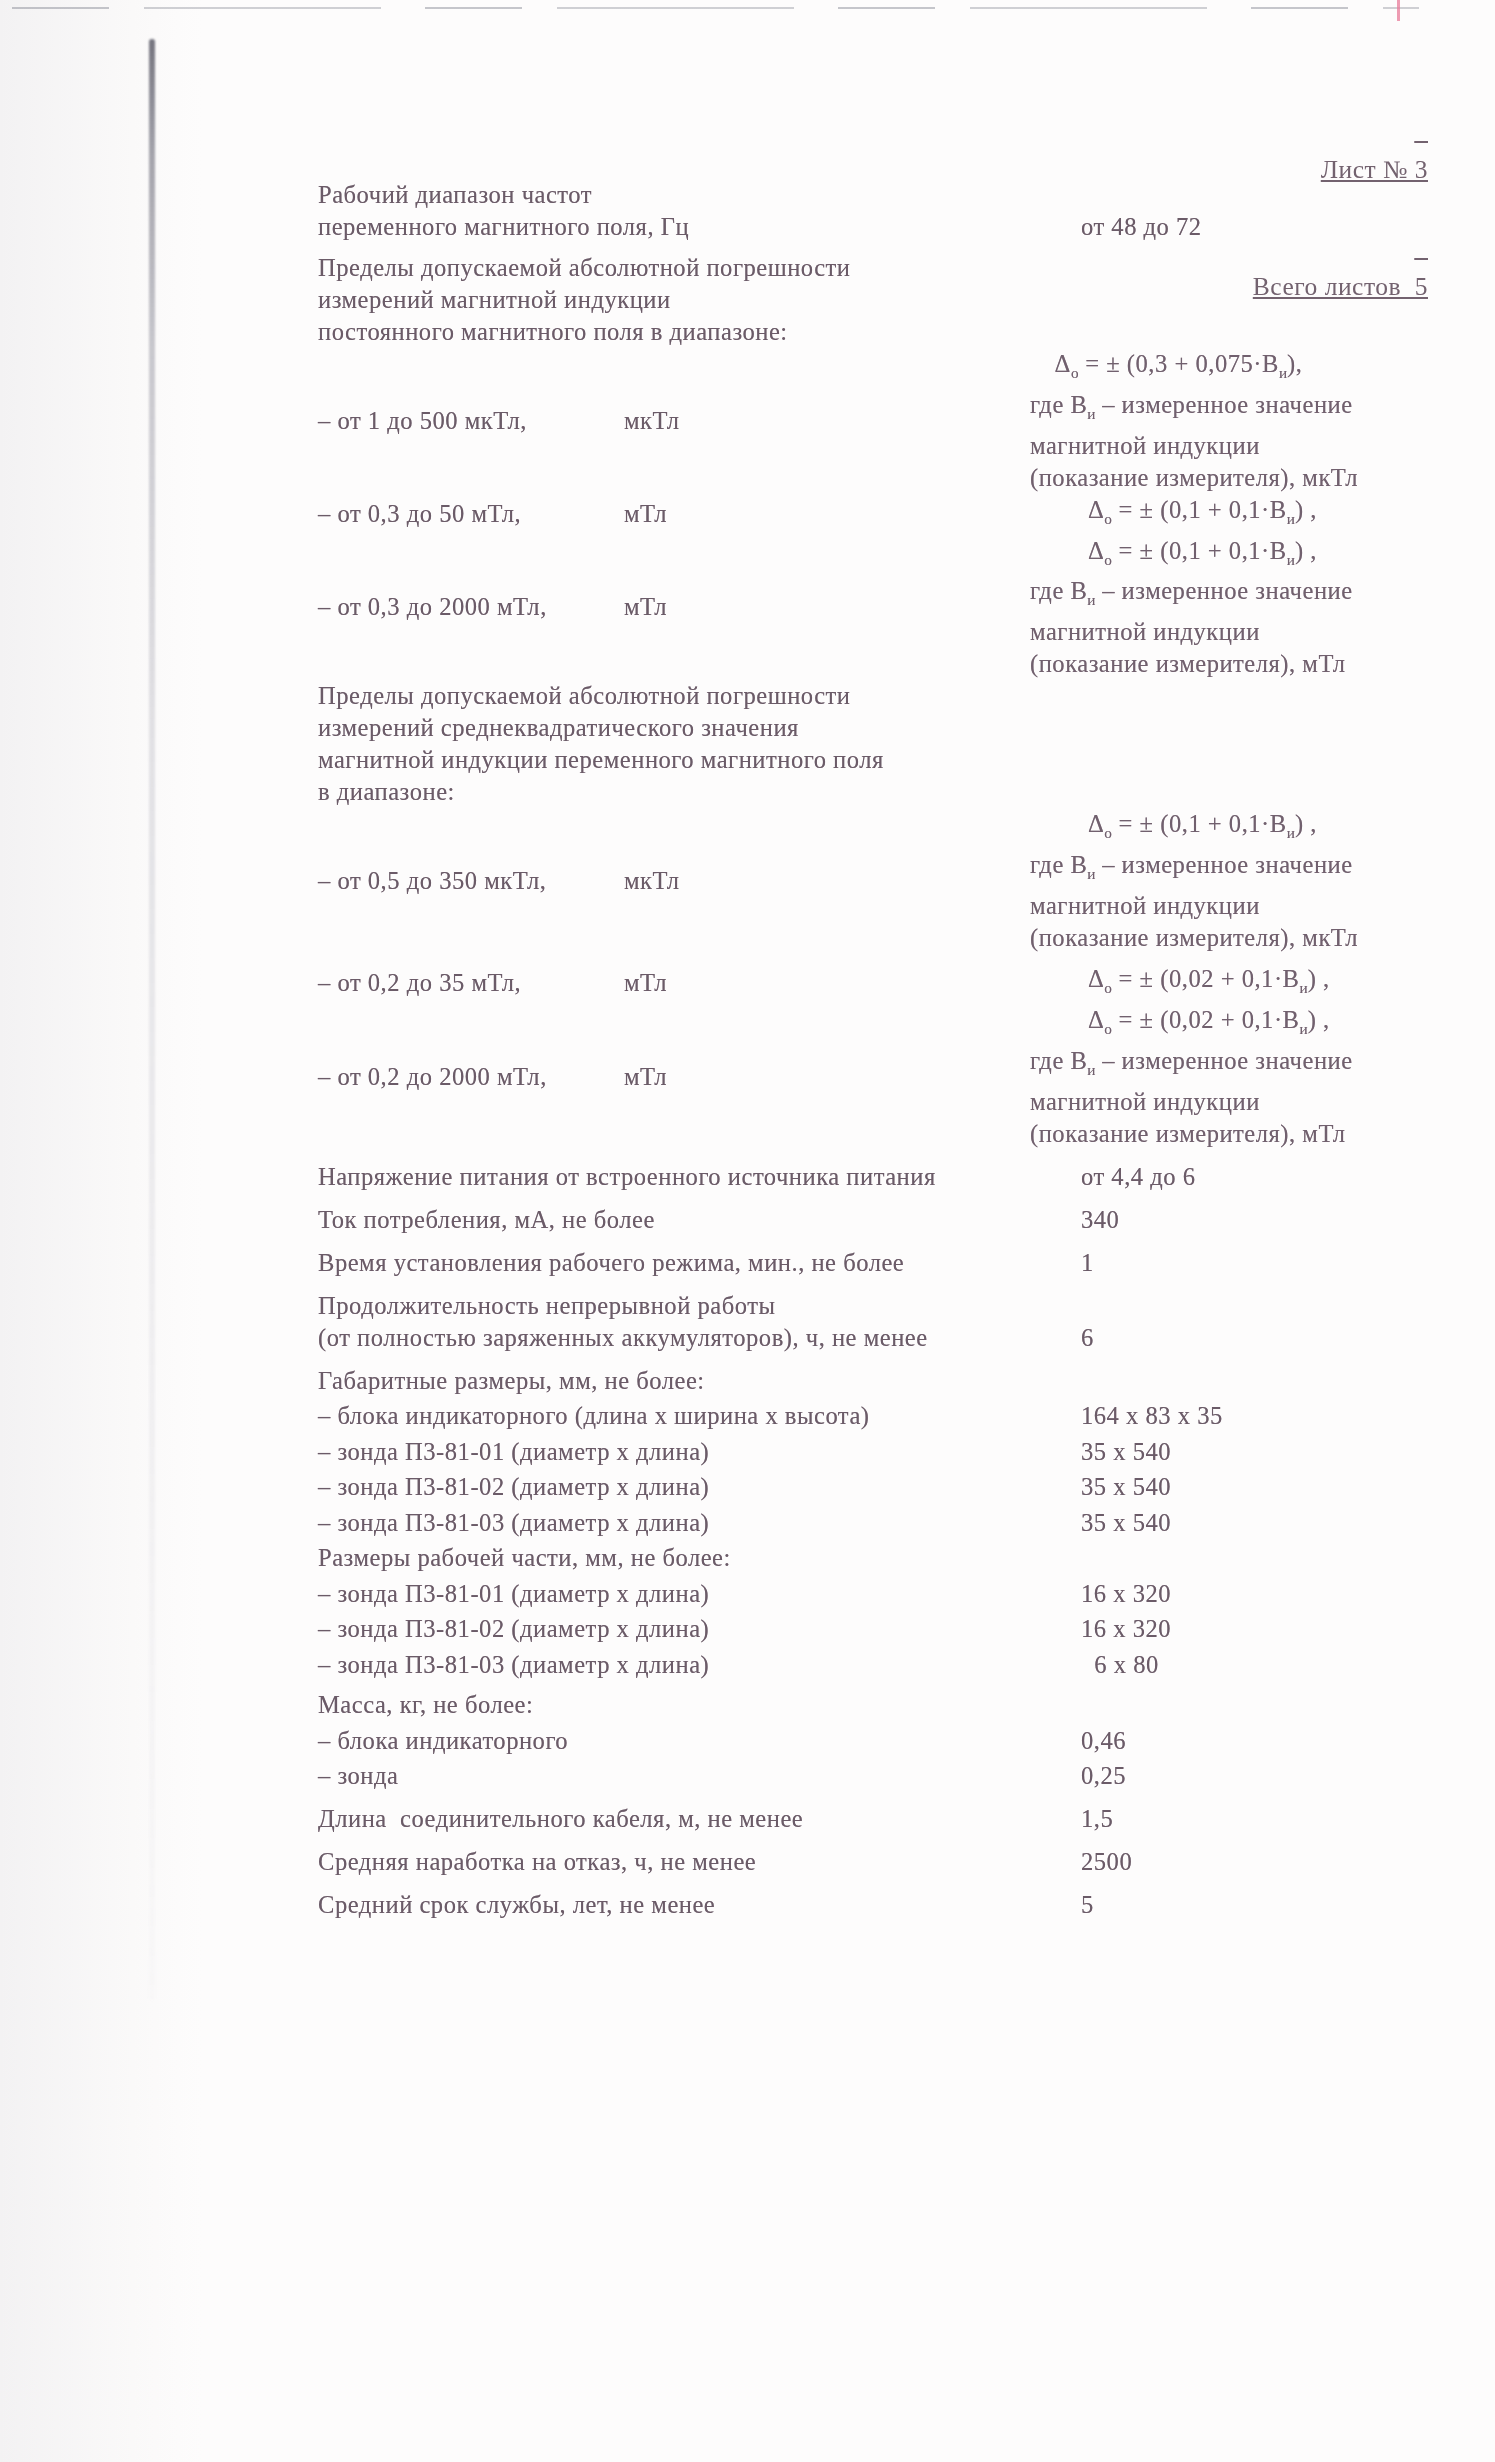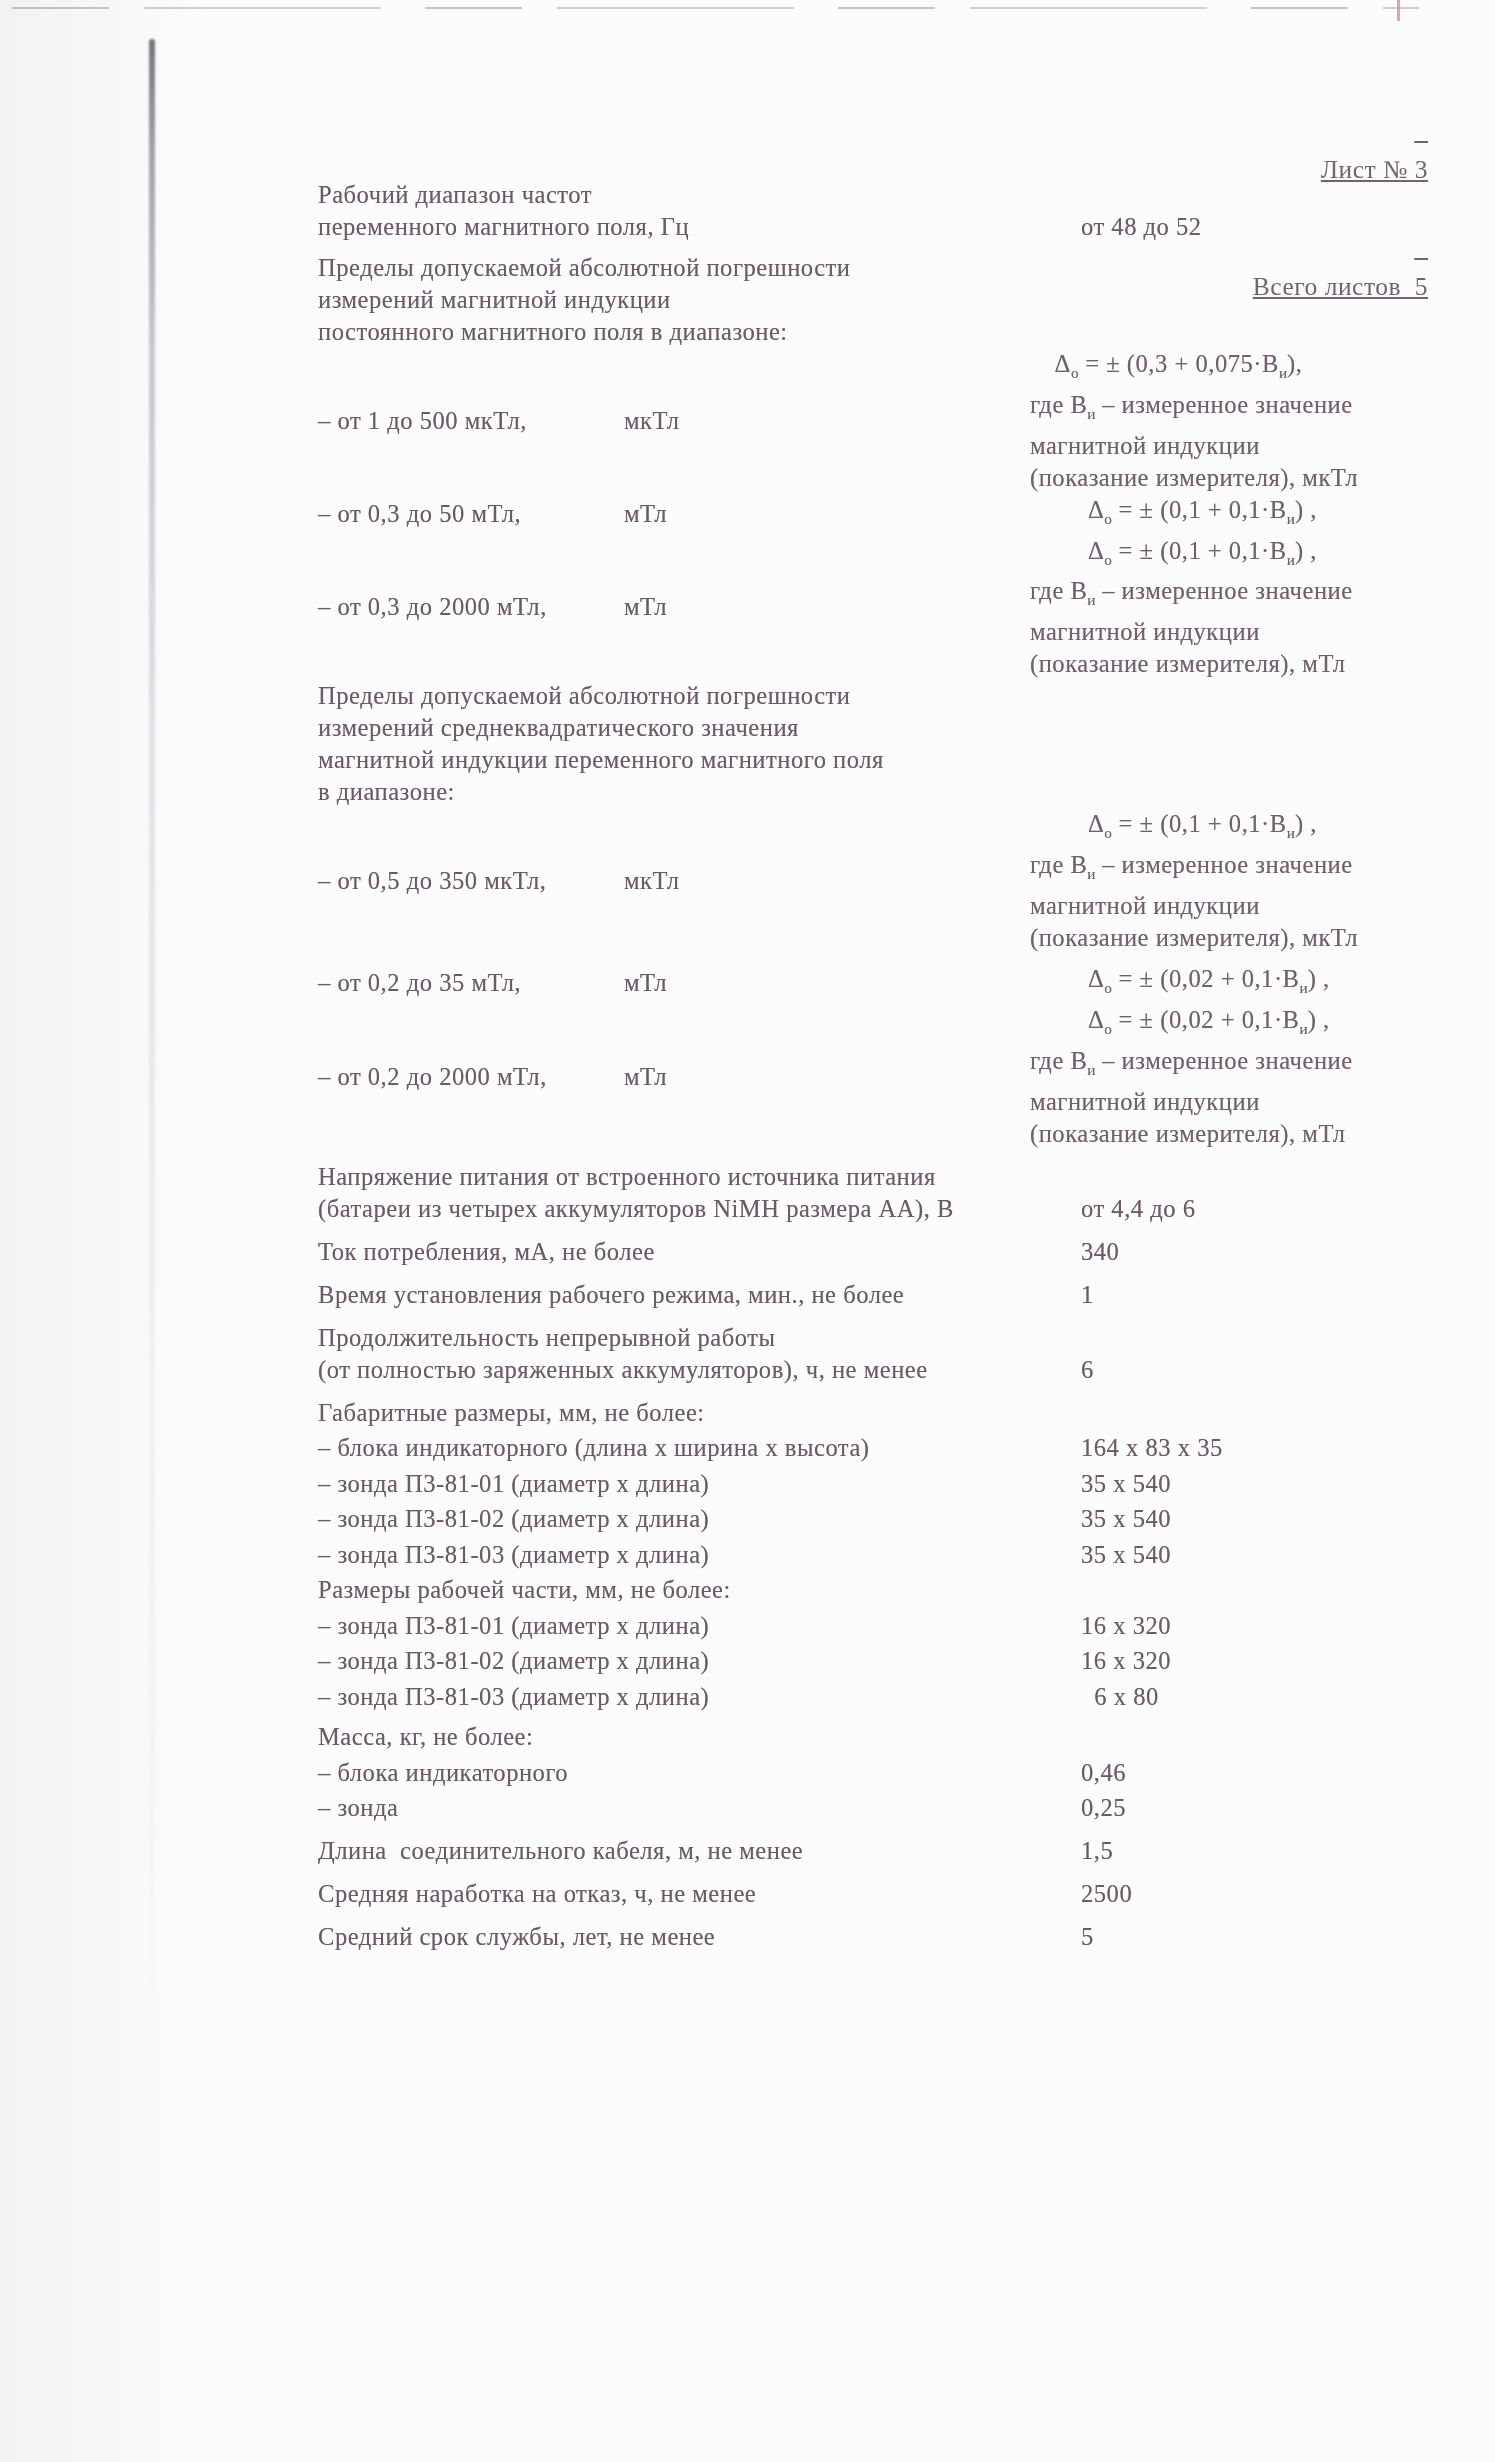--- a/index.html
+++ b/index.html
@@ -80,21 +80,21 @@
 <div class="scan-band"></div>
 
 <div class="hdr">
   <div>Лист № 3</div>
   <div>Всего листов  5</div>
 </div>
 
 <div class="main">
     <div class="row v-last">
       <div class="lbl"><div>Рабочий диапазон частот</div><div>переменного магнитного поля, Гц</div></div>
-      <div class="val">от 48 до 52</div>
+      <div class="val">от 48 до 72</div>
     </div>
     <div class="row gap-sm">
       <div class="lbl"><div>Пределы допускаемой абсолютной погрешности</div><div>измерений магнитной индукции</div><div>постоянного магнитного поля в диапазоне:</div></div>
     </div>
     <div class="row">
       <div class="lbl lbl-narrow"><span class="range">– от 1 до 500 мкТл,</span><span>мкТл</span></div>
       <div class="fwrap fi-narrow">
         <div class="f-line f-first">Δ<sub>о</sub> = ± (0,3 + 0,075·В<sub>и</sub>),</div>
         <div class="note">где В<sub>и</sub> – измеренное значение</div>
         <div class="note">магнитной индукции</div>
@@ -137,21 +137,21 @@
     <div class="row">
       <div class="lbl lbl-narrow"><span class="range">– от 0,2 до 2000 мТл,</span><span>мТл</span></div>
       <div class="fwrap">
         <div class="f-line f-first">Δ<sub>о</sub> = ± (0,02 + 0,1·В<sub>и</sub>) ,</div>
         <div class="note">где В<sub>и</sub> – измеренное значение</div>
         <div class="note">магнитной индукции</div>
         <div class="note">(показание измерителя), мТл</div>
       </div>
     </div>
     <div class="row gap-md v-last">
-      <div class="lbl"><div>Напряжение питания от встроенного источника питания</div><div>(батареи из четырех аккумуляторов NiMH размера АА), В</div></div>
+      <div class="lbl"><div>Напряжение питания от встроенного источника питания</div></div>
       <div class="val">от 4,4 до 6</div>
     </div>
     <div class="row gap-md">
       <div class="lbl"><div>Ток потребления, мА, не более</div></div>
       <div class="val">340</div>
     </div>
     <div class="row gap-md">
       <div class="lbl"><div>Время установления рабочего режима, мин., не более</div></div>
       <div class="val">1</div>
     </div>

